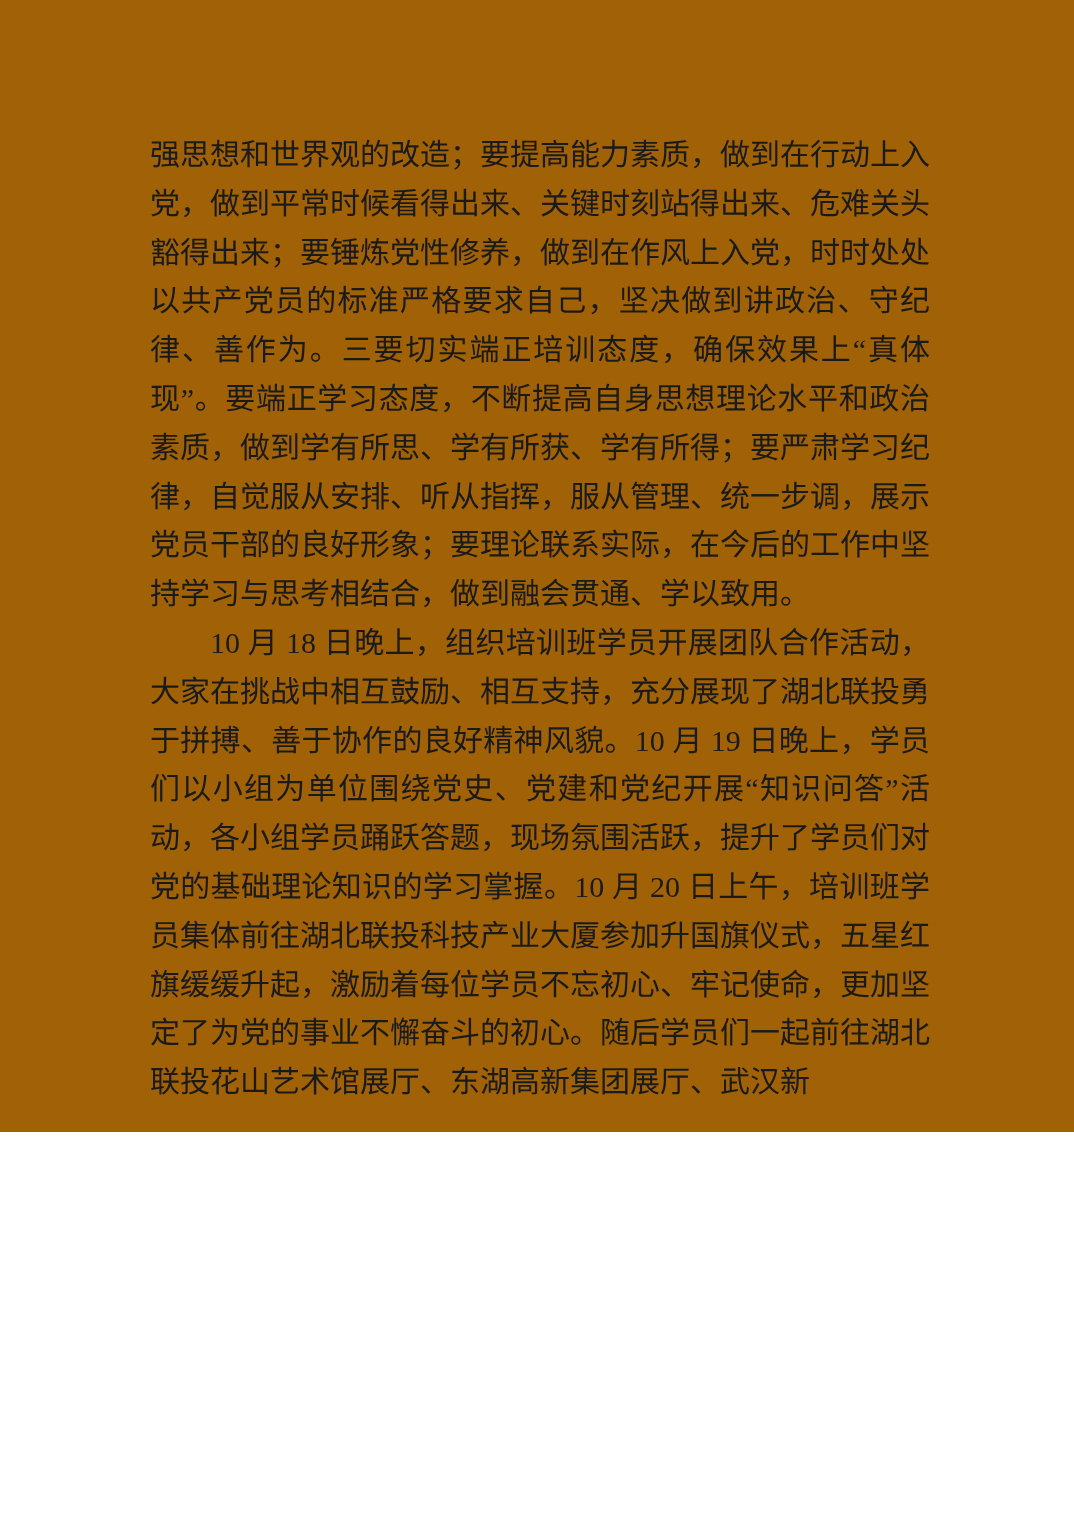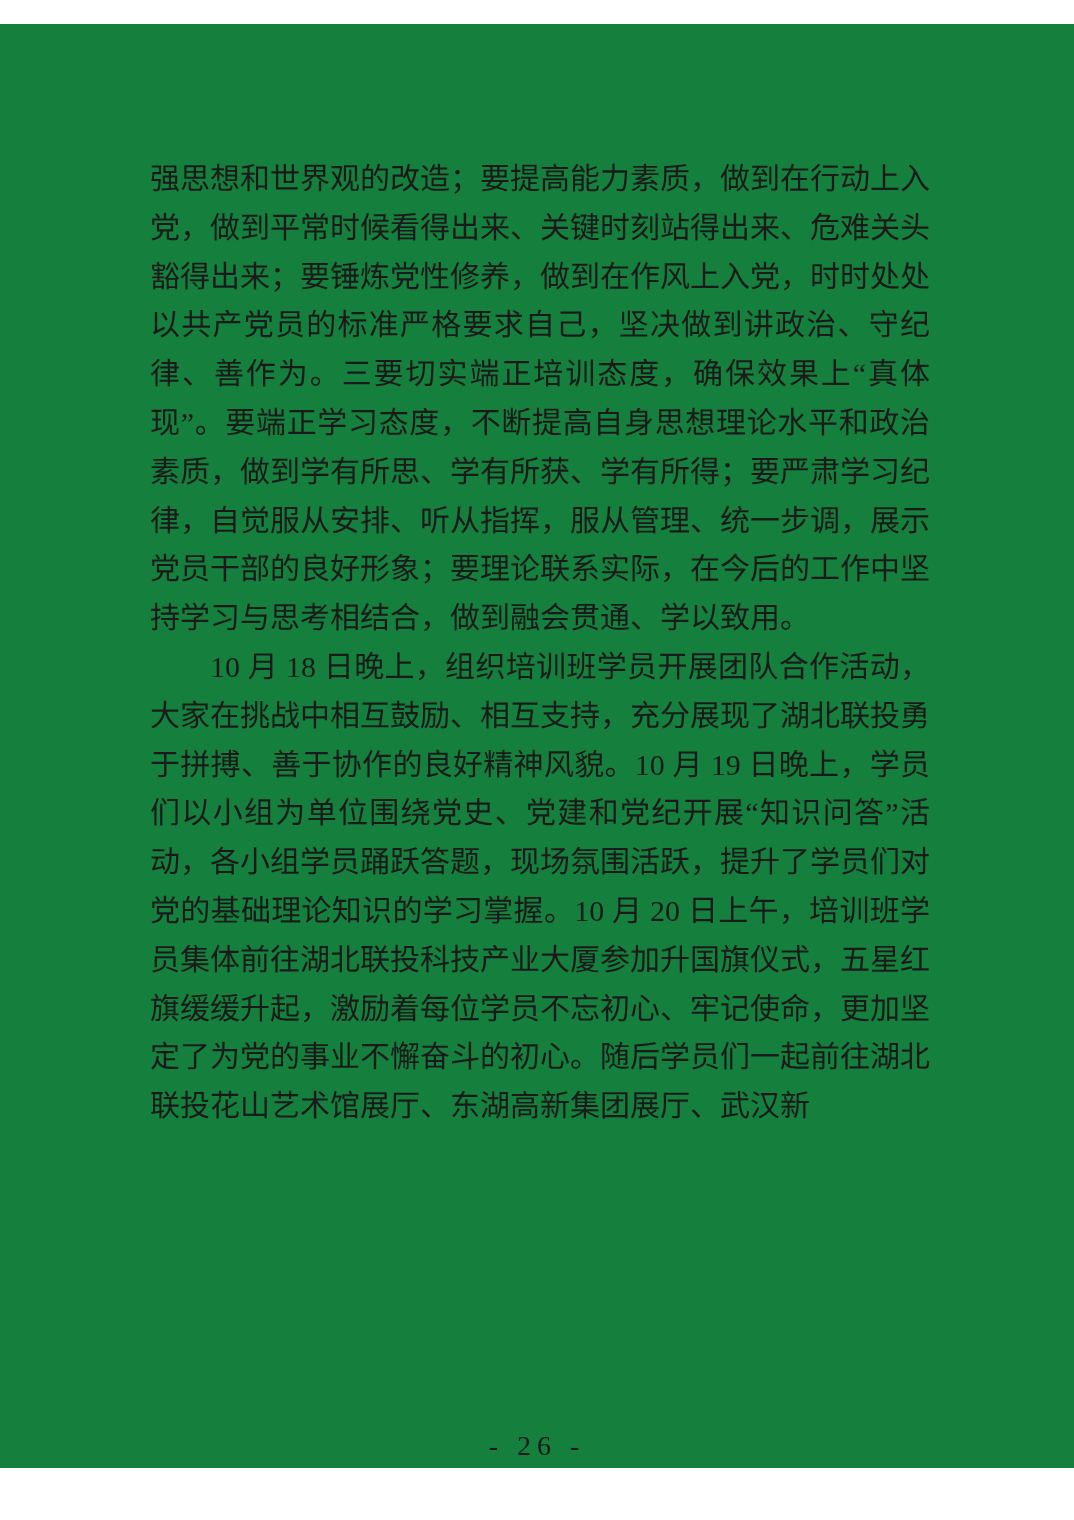--- a/index.html
+++ b/index.html
@@ -3,26 +3,25 @@
   <meta charset="utf-8">
   <style>
     html, body {
       margin: 0;
       padding: 0;
       background: #ffffff;
     }
     .page {
       position: relative;
       width: 1074px;
-      height: 1444px;
-      background: #15803d;
+      height: 1132px;
+      background: #a16207;
       overflow: hidden;
       font-family: "Liberation Serif", "DejaVu Serif", serif;
       color: #000000;
-      margin-top: 24px;
     }
     .text-block {
       position: absolute;
       left: 150px;
       top: 131px;
       width: 780px;
     }
     .para {
       margin: 0;
       padding: 0;

